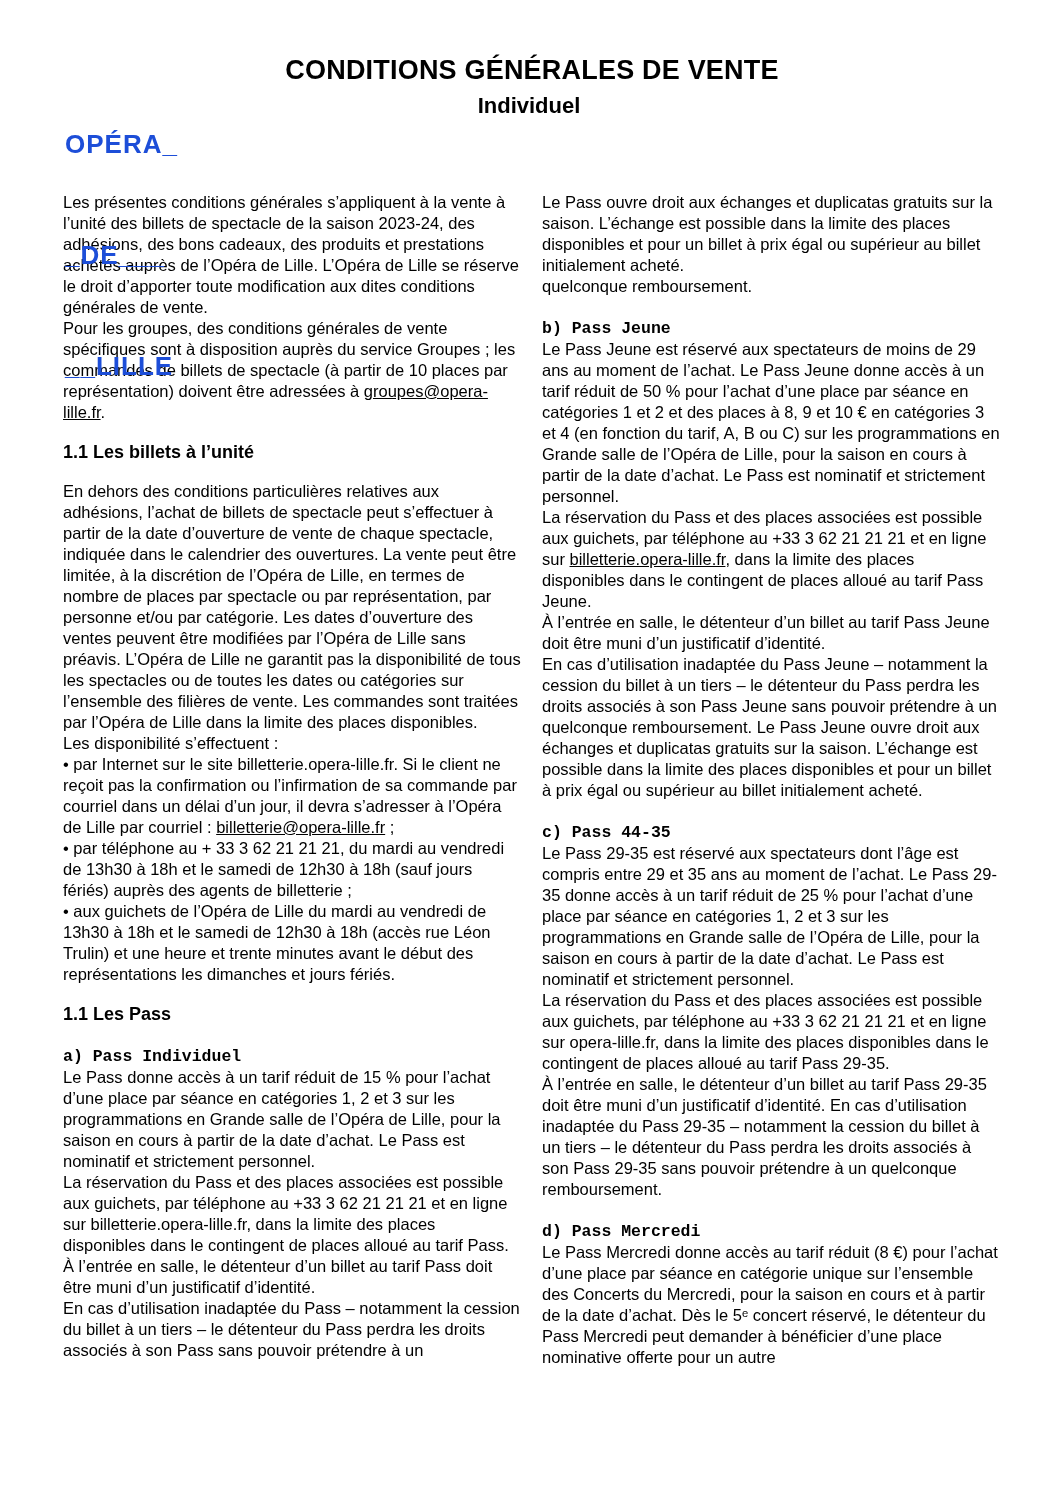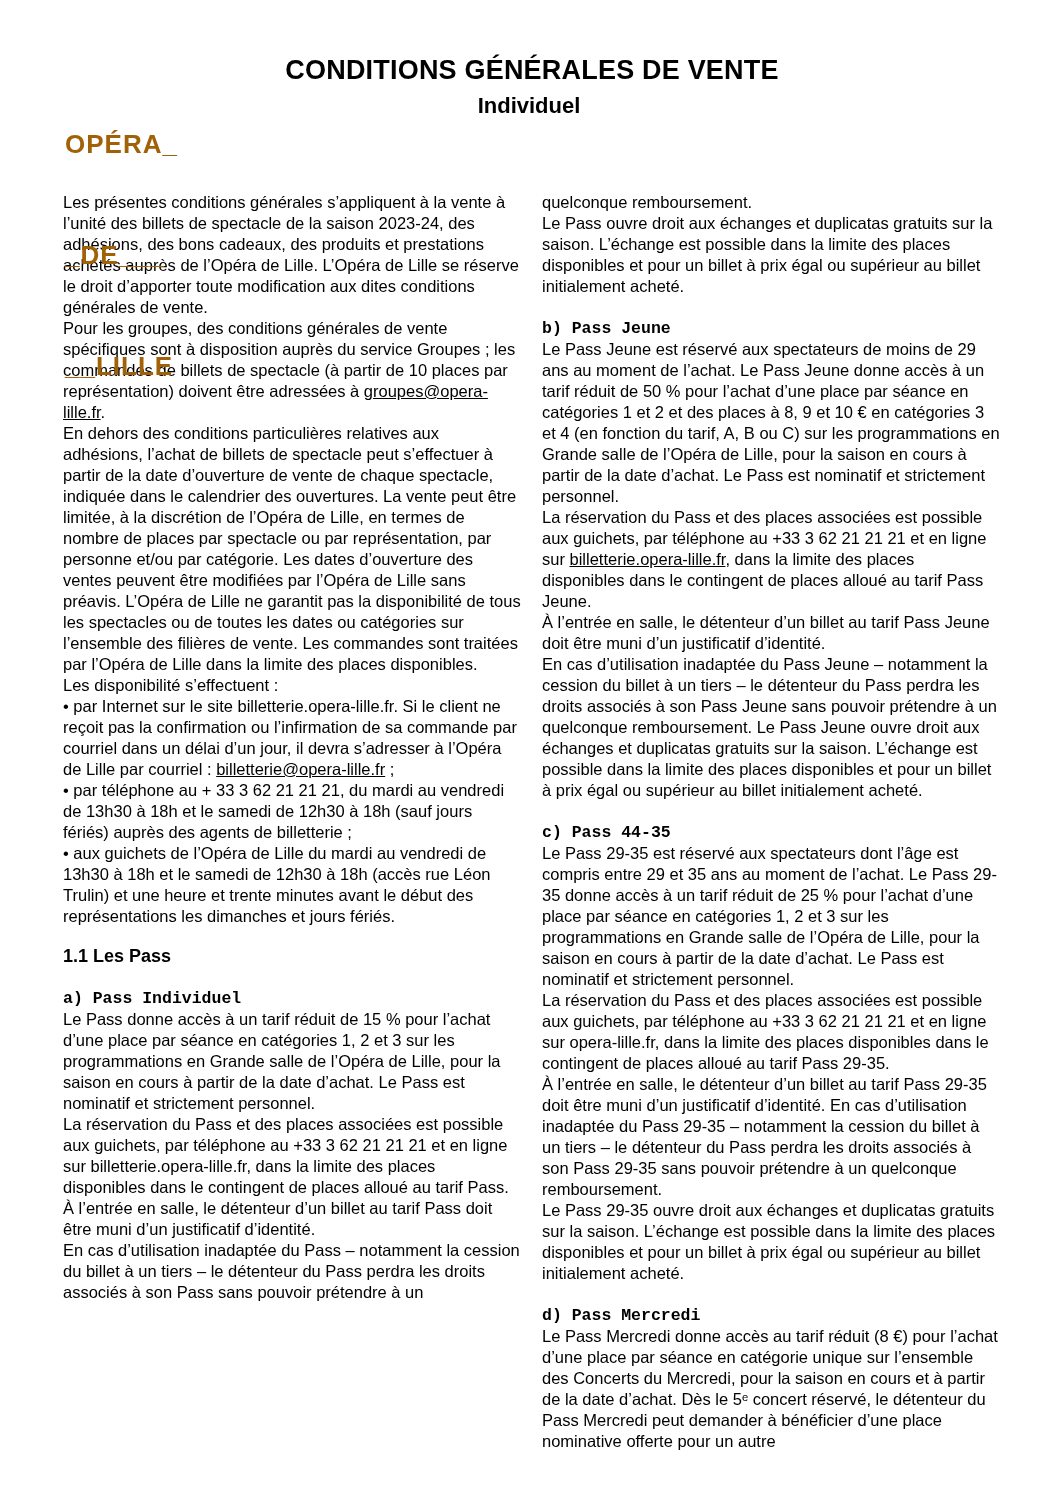--- a/index.html
+++ b/index.html
@@ -5,21 +5,21 @@
   html,body{margin:0;padding:0;background:#e8e8e8;}
   .page{
     width:1058px;height:1497px;margin:0 auto;background:#ffffff;color:#000;
     font-family:"Liberation Sans","DejaVu Sans",sans-serif;
     position:relative;overflow:hidden;box-sizing:border-box;
   }
   header.doc-header{height:137px;padding-top:55px;box-sizing:content-box;position:relative;}
   .logo{
     position:absolute;left:65px;top:52px;
     font-weight:800;font-size:26px;line-height:37px;letter-spacing:1px;
-    white-space:pre;color:#a16207;
+    white-space:pre;color:#1d4ed8;
   }
   .titles{text-align:center;}
   .doc-title{margin:0;font-size:27px;font-weight:800;letter-spacing:.2px;padding-left:6px;}
   .doc-subtitle{margin:7px 0 0;font-size:22px;font-weight:800;}
   main.columns{display:flex;gap:21px;padding:0 58px 0 63px;justify-content:center;}
   .col{flex:1 1 0;font-size:16.5px;line-height:21px;}
   .col p{margin:0;}
   .h-section{font-size:22px;line-height:26px;font-weight:800;margin:17px 0 15px;}
   .h-sub{font-size:18px;line-height:22px;font-weight:800;margin:18px 0 18px;}
   .pass-h{font-weight:800;margin-top:21px !important;font-family:Liberation Mono, monospace;}
@@ -41,50 +41,50 @@
       <h2 class="doc-subtitle">Individuel</h2>
     </div>
   </header>
 
   <main class="columns">
 
     <section class="col">
       <p>Les présentes conditions générales s’appliquent à la vente à l’unité des billets de spectacle de la saison 2023-24, des adhésions, des bons cadeaux, des produits et prestations achetés auprès de l’Opéra de Lille. L’Opéra de Lille se réserve le droit d’apporter toute modification aux dites conditions générales de vente.</p>
       <p><span>Pour les groupes, des conditions générales de vente spécifiques sont à disposition auprès du service Groupes ; les commandes de billets de spectacle (à partir de 10 places par représentation) doivent être adressées à </span><span class="link">groupes@opera-lille.fr</span><span>.</span></p>
 
+      <h4 class="h-sub">1.1 Les billets à l’unité</h4>
 
       <p>En dehors des conditions particulières relatives aux adhésions, l’achat de billets de spectacle peut s’effectuer à partir de la date d’ouverture de vente de chaque spectacle, indiquée dans le calendrier des ouvertures. La vente peut être limitée, à la discrétion de l’Opéra de Lille, en termes de nombre de places par spectacle ou par représentation, par personne et/ou par catégorie. Les dates d’ouverture des ventes peuvent être modifiées par l’Opéra de Lille sans préavis. L’Opéra de Lille ne garantit pas la disponibilité de tous les spectacles ou de toutes les dates ou catégories sur l’ensemble des filières de vente. Les commandes sont traitées par l’Opéra de Lille dans la limite des places disponibles.</p>
       <p>Les disponibilité s’effectuent :</p>
       <p><span>• par Internet sur le site billetterie.opera-lille.fr. Si le client ne reçoit pas la confirmation ou l’infirmation de sa commande par courriel dans un délai d’un jour, il devra s’adresser à l’Opéra de Lille par courriel : </span><span class="link">billetterie@opera-lille.fr</span><span> ;</span></p>
       <p>• par téléphone au + 33 3 62 21 21 21, du mardi au vendredi de 13h30 à 18h et le samedi de 12h30 à 18h (sauf jours fériés) auprès des agents de billetterie ;</p>
       <p>• aux guichets de l’Opéra de Lille du mardi au vendredi de 13h30 à 18h et le samedi de 12h30 à 18h (accès rue Léon Trulin) et une heure et trente minutes avant le début des représentations les dimanches et jours fériés.</p>
 
       <h4 class="h-sub">1.1 Les Pass</h4>
 
       <p class="pass-h">a) Pass Individuel</p>
       <p>Le Pass donne accès à un tarif réduit de 15 % pour l’achat d’une place par séance en catégories 1, 2 et 3 sur les programmations en Grande salle de l’Opéra de Lille, pour la saison en cours à partir de la date d’achat. Le Pass est nominatif et strictement personnel.</p>
       <p>La réservation du Pass et des places associées est possible aux guichets, par téléphone au +33 3 62 21 21 21 et en ligne sur billetterie.opera-lille.fr, dans la limite des places disponibles dans le contingent de places alloué au tarif Pass.</p>
       <p>À l’entrée en salle, le détenteur d’un billet au tarif Pass doit être muni d’un justificatif d’identité.</p>
       <p>En cas d’utilisation inadaptée du Pass – notamment la cession du billet à un tiers – le détenteur du Pass perdra les droits associés à son Pass sans pouvoir prétendre à un</p>
     </section>
 
     <section class="col">
+      <p>Le Pass ouvre droit aux échanges et duplicatas gratuits sur la saison. L’échange est possible dans la limite des places disponibles et pour un billet à prix égal ou supérieur au billet initialement acheté.</p>
       <p>quelconque remboursement.</p>
-      <p>Le Pass ouvre droit aux échanges et duplicatas gratuits sur la saison. L’échange est possible dans la limite des places disponibles et pour un billet à prix égal ou supérieur au billet initialement acheté.</p>
 
       <p class="pass-h">b) Pass Jeune</p>
       <p>Le Pass Jeune est réservé aux spectateurs de moins de 29 ans au moment de l’achat. Le Pass Jeune donne accès à un tarif réduit de 50 % pour l’achat d’une place par séance en catégories 1 et 2 et des places à 8, 9 et 10 € en catégories 3 et 4 (en fonction du tarif, A, B ou C) sur les programmations en Grande salle de l’Opéra de Lille, pour la saison en cours à partir de la date d’achat. Le Pass est nominatif et strictement personnel.</p>
       <p><span>La réservation du Pass et des places associées est possible aux guichets, par téléphone au +33 3 62 21 21 21 et en ligne sur </span><span class="link">billetterie.opera-lille.fr</span><span>, dans la limite des places disponibles dans le contingent de places alloué au tarif Pass Jeune.</span></p>
       <p>À l’entrée en salle, le détenteur d’un billet au tarif Pass Jeune doit être muni d’un justificatif d’identité.</p>
       <p>En cas d’utilisation inadaptée du Pass Jeune – notamment la cession du billet à un tiers – le détenteur du Pass perdra les droits associés à son Pass Jeune sans pouvoir prétendre à un quelconque remboursement. Le Pass Jeune ouvre droit aux échanges et duplicatas gratuits sur la saison. L’échange est possible dans la limite des places disponibles et pour un billet à prix égal ou supérieur au billet initialement acheté.</p>
 
       <p class="pass-h">c) Pass 44-35</p>
       <p>Le Pass 29-35 est réservé aux spectateurs dont l’âge est compris entre 29 et 35 ans au moment de l’achat. Le Pass 29-35 donne accès à un tarif réduit de 25 % pour l’achat d’une place par séance en catégories 1, 2 et 3 sur les programmations en Grande salle de l’Opéra de Lille, pour la saison en cours à partir de la date d’achat. Le Pass est nominatif et strictement personnel.</p>
       <p>La réservation du Pass et des places associées est possible aux guichets, par téléphone au +33 3 62 21 21 21 et en ligne sur opera-lille.fr, dans la limite des places disponibles dans le contingent de places alloué au tarif Pass 29-35.</p>
       <p>À l’entrée en salle, le détenteur d’un billet au tarif Pass 29-35 doit être muni d’un justificatif d’identité. En cas d’utilisation inadaptée du Pass 29-35 – notamment la cession du billet à un tiers – le détenteur du Pass perdra les droits associés à son Pass 29-35 sans pouvoir prétendre à un quelconque remboursement.</p>
-      <p>Le Pass 29-35 ouvre droit aux échanges et duplicatas gratuits sur la saison. L’échange est possible dans la limite des places disponibles et pour un billet à prix égal ou supérieur au billet initialement acheté.</p>
 
       <p class="pass-h">d) Pass Mercredi</p>
       <p>Le Pass Mercredi donne accès au tarif réduit (8 €) pour l’achat d’une place par séance en catégorie unique sur l’ensemble des Concerts du Mercredi, pour la saison en cours et à partir de la date d’achat. Dès le 5ᵉ concert réservé, le détenteur du Pass Mercredi peut demander à bénéficier d’une place nominative offerte pour un autre</p>
     </section>
 
   </main>
 </div>
 
 </body></html>

